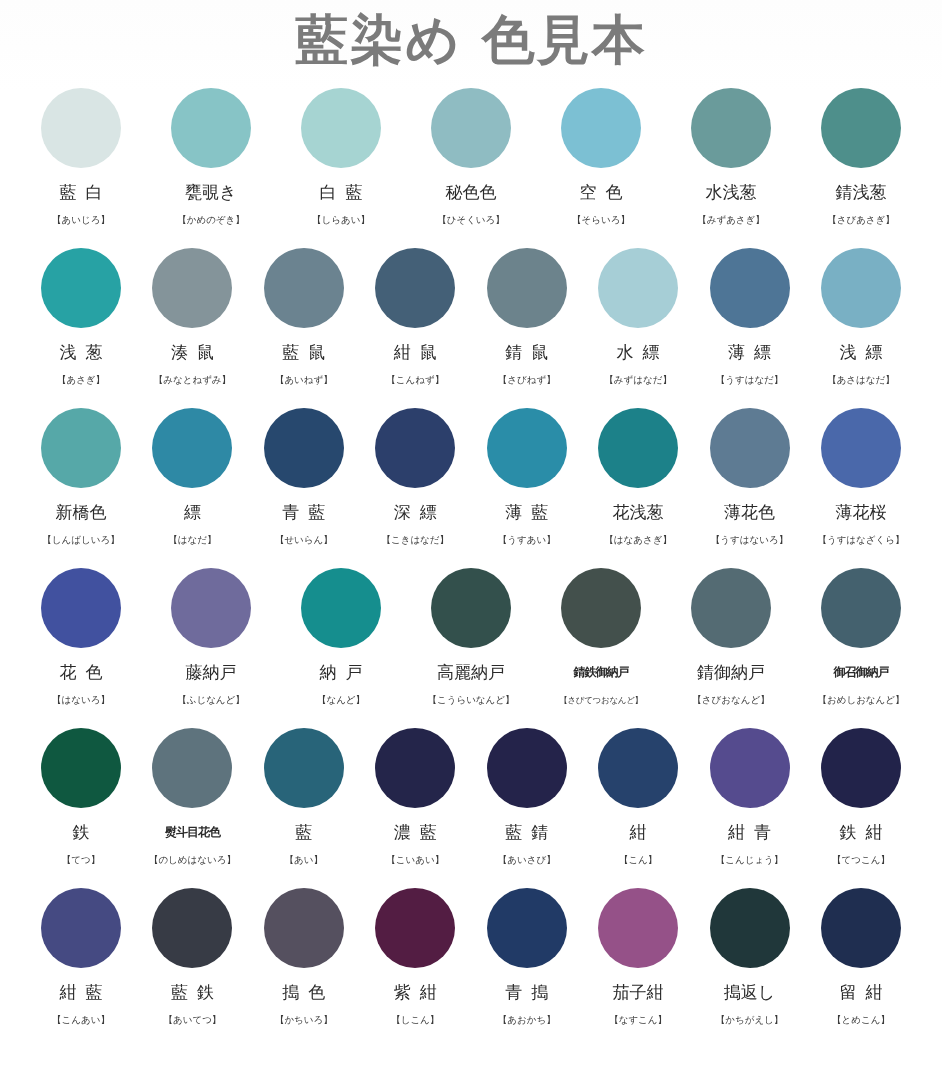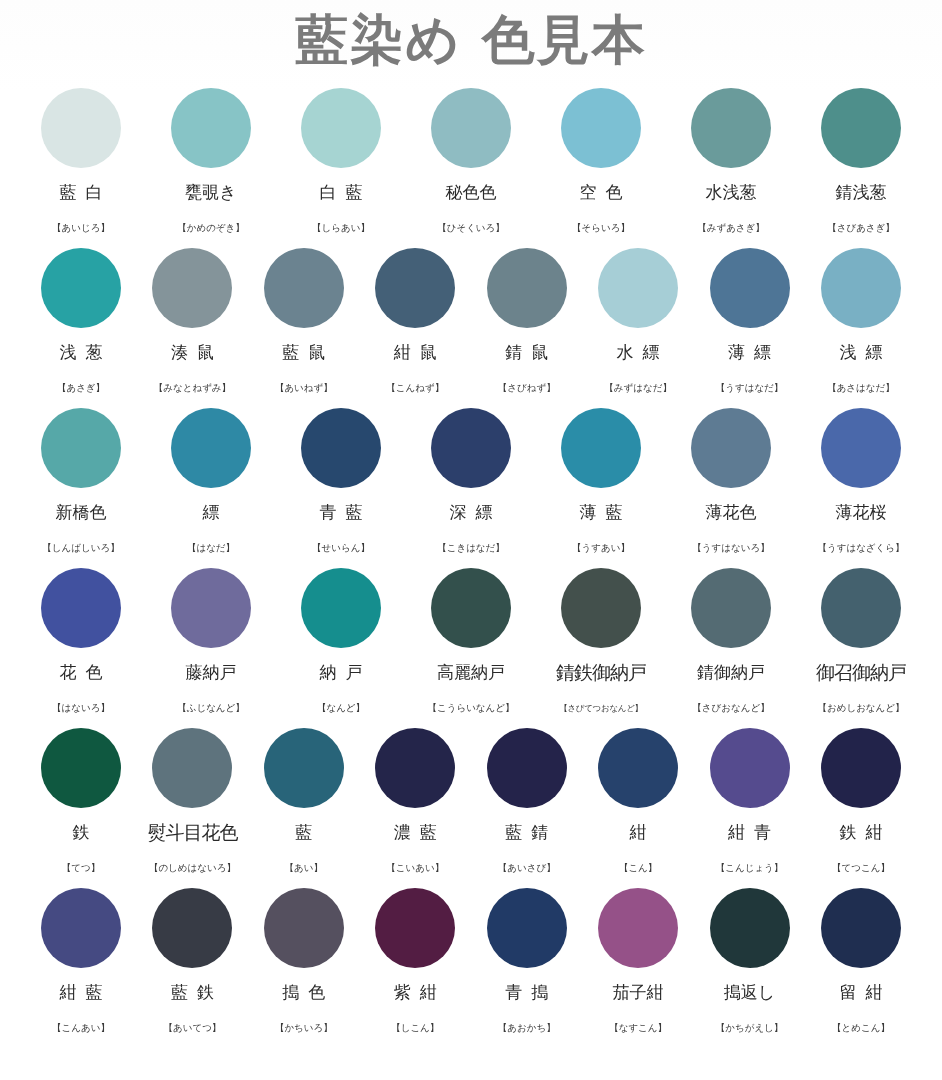--- a/index.html
+++ b/index.html
@@ -82,25 +82,26 @@
     font-family: "DejaVu Serif", "Liberation Serif", serif;
     letter-spacing: 0px;
     text-align: center;
     white-space: nowrap;
   }
   .swatch-kanji.spaced {
     letter-spacing: 9px;
     text-indent: 9px;
   }
   .swatch-kanji.tight {
-    font-size: 19px;
+    font-size: 12px;
     letter-spacing: -1px;
+    font-weight: bold;
   }
   .swatch-kana {
-    margin-top: 20px;
+    margin-top: 12px;
     font-size: 9.5px;
     line-height: 12px;
     color: #3a3a3a;
     font-family: "DejaVu Serif", "Liberation Serif", serif;
     text-align: center;
     white-space: nowrap;
   }
   .swatch-kana.tiny {
     font-size: 8.5px;
     letter-spacing: -0.3px;
@@ -215,20 +216,25 @@
           <div class="swatch-circle" style="background-color: rgb(44, 63, 107);"></div>
           <div class="swatch-kanji spaced">深縹</div>
           <div class="swatch-kana">【こきはなだ】</div>
         </div>
         <div class="swatch-cell">
           <div class="swatch-circle" style="background-color: rgb(42, 141, 168);"></div>
           <div class="swatch-kanji spaced">薄藍</div>
           <div class="swatch-kana">【うすあい】</div>
         </div>
         <div class="swatch-cell">
+          <div class="swatch-circle" style="background-color: rgb(28, 129, 137);"></div>
+          <div class="swatch-kanji">花浅葱</div>
+          <div class="swatch-kana">【はなあさぎ】</div>
+        </div>
+        <div class="swatch-cell">
           <div class="swatch-circle" style="background-color: rgb(94, 123, 147);"></div>
           <div class="swatch-kanji">薄花色</div>
           <div class="swatch-kana">【うすはないろ】</div>
         </div>
         <div class="swatch-cell">
           <div class="swatch-circle" style="background-color: rgb(74, 104, 170);"></div>
           <div class="swatch-kanji">薄花桜</div>
           <div class="swatch-kana">【うすはなざくら】</div>
         </div>
       </div>

